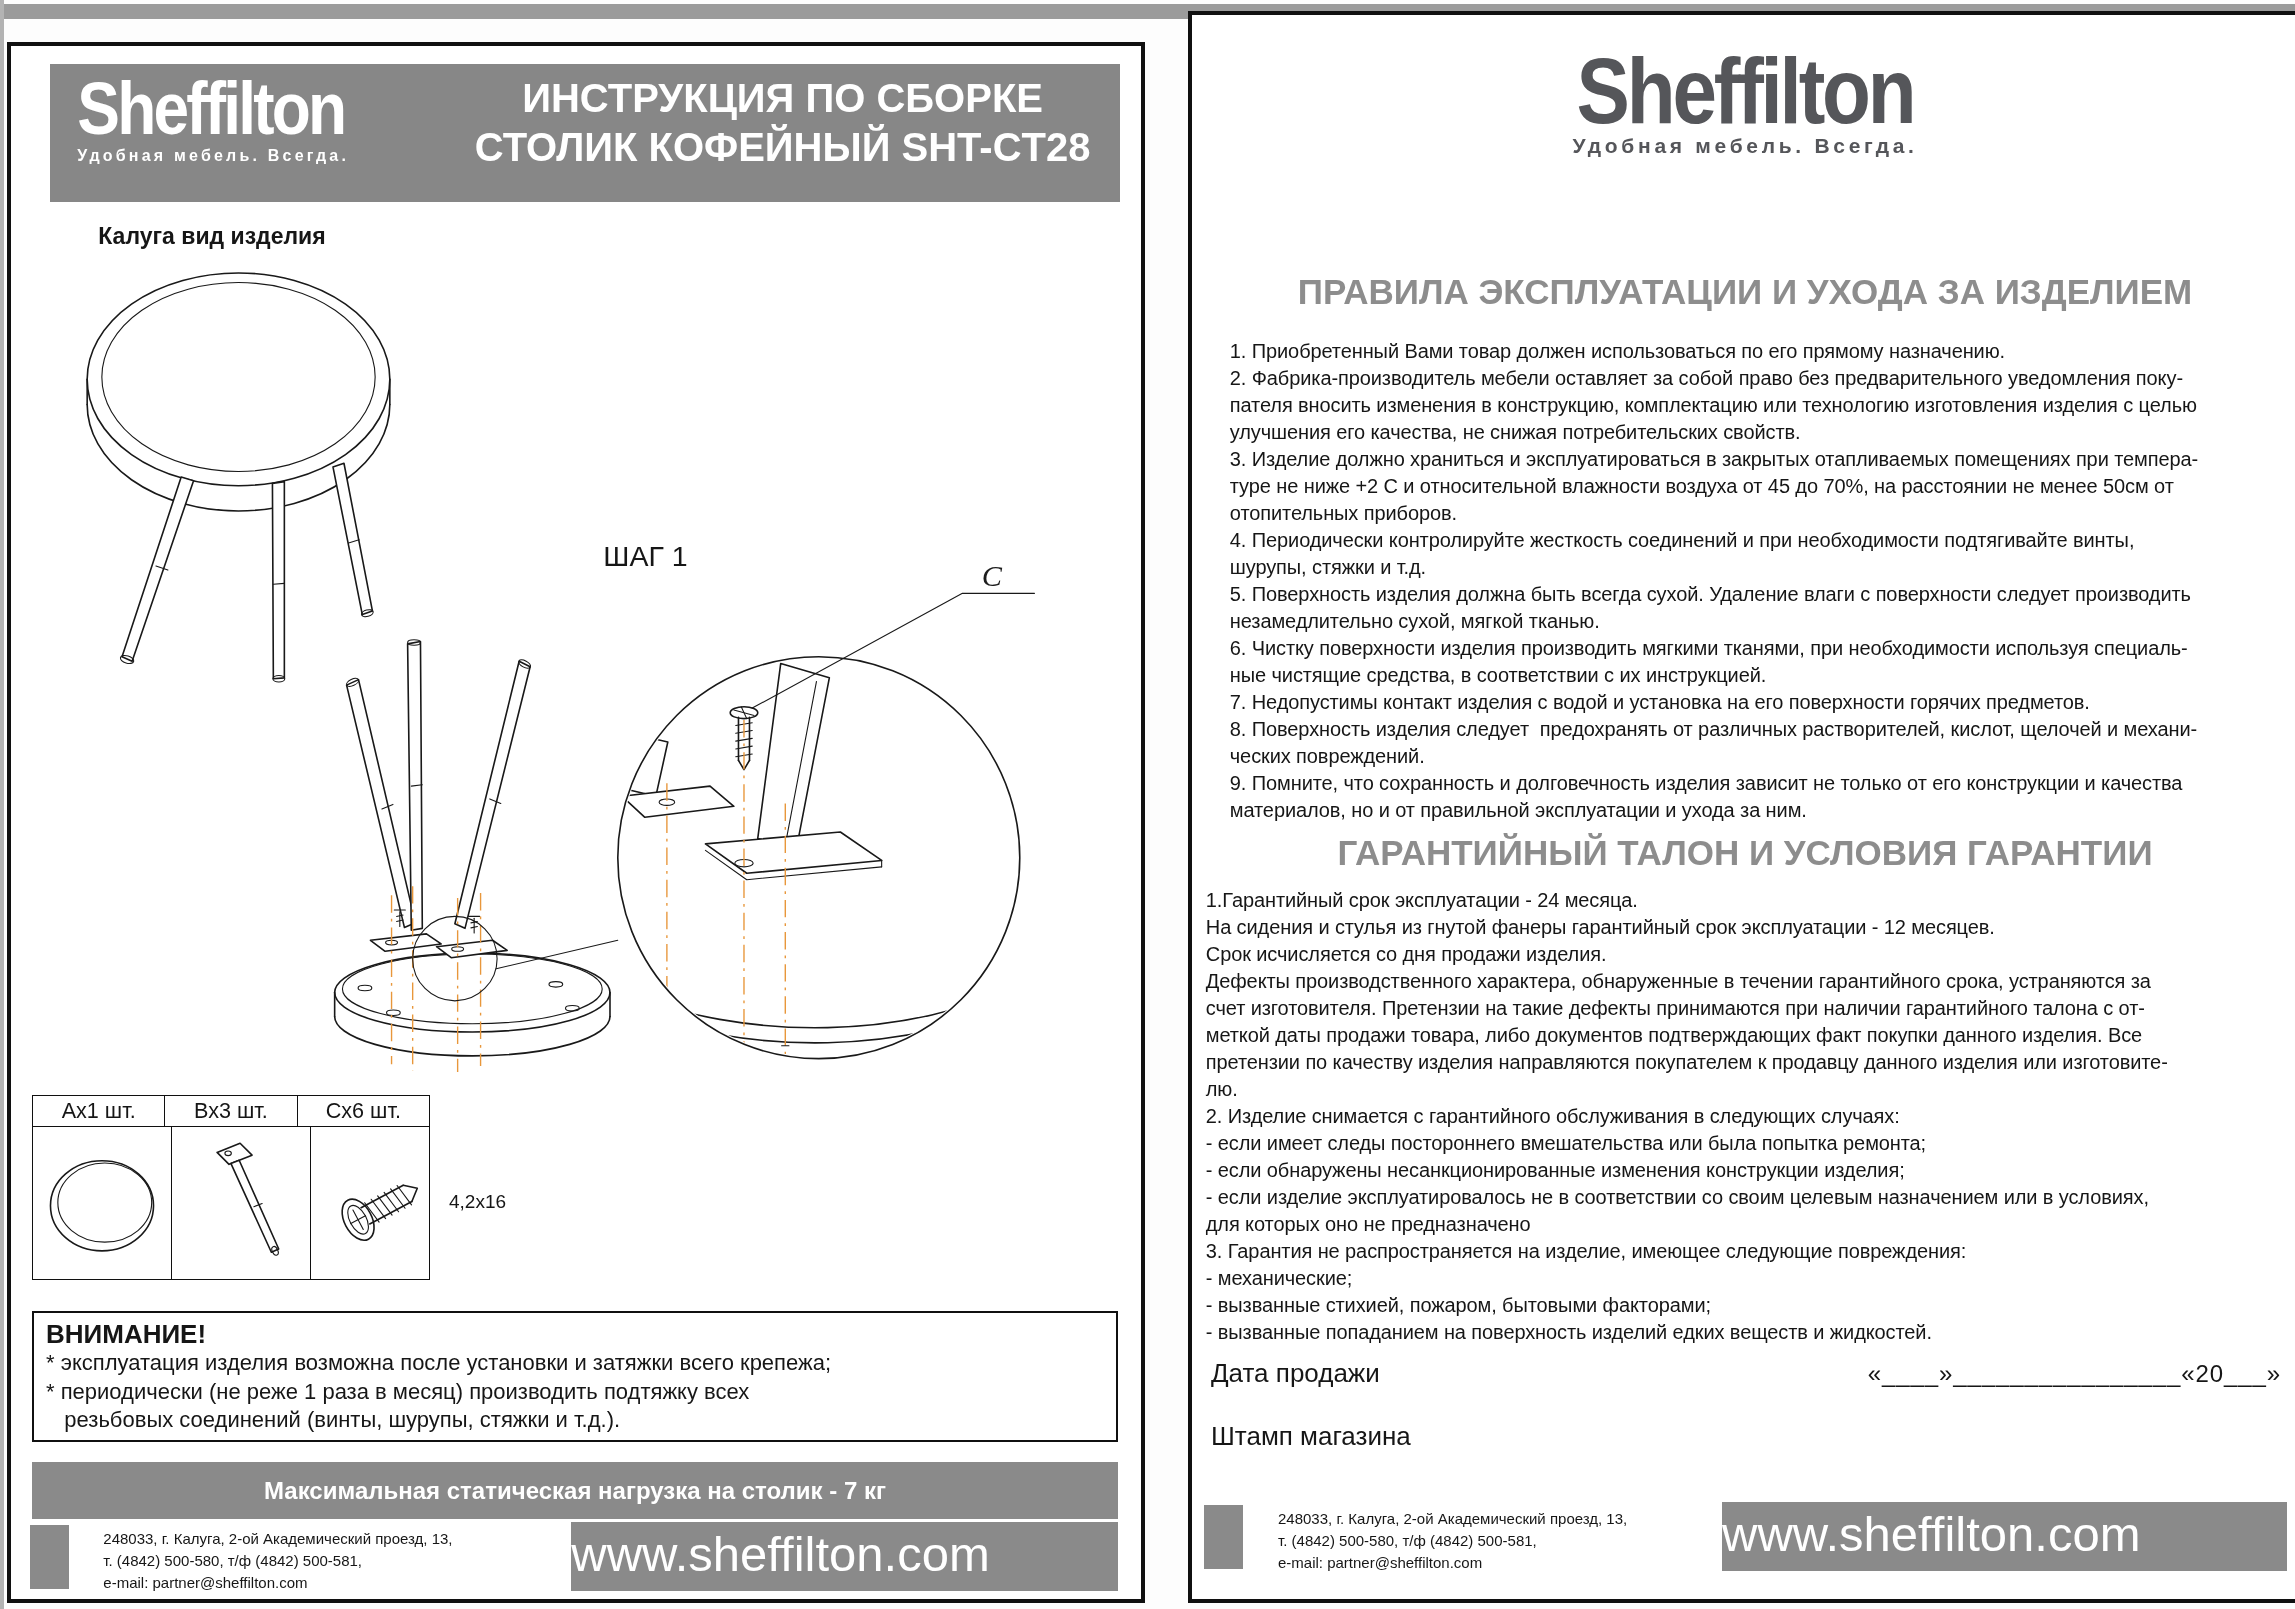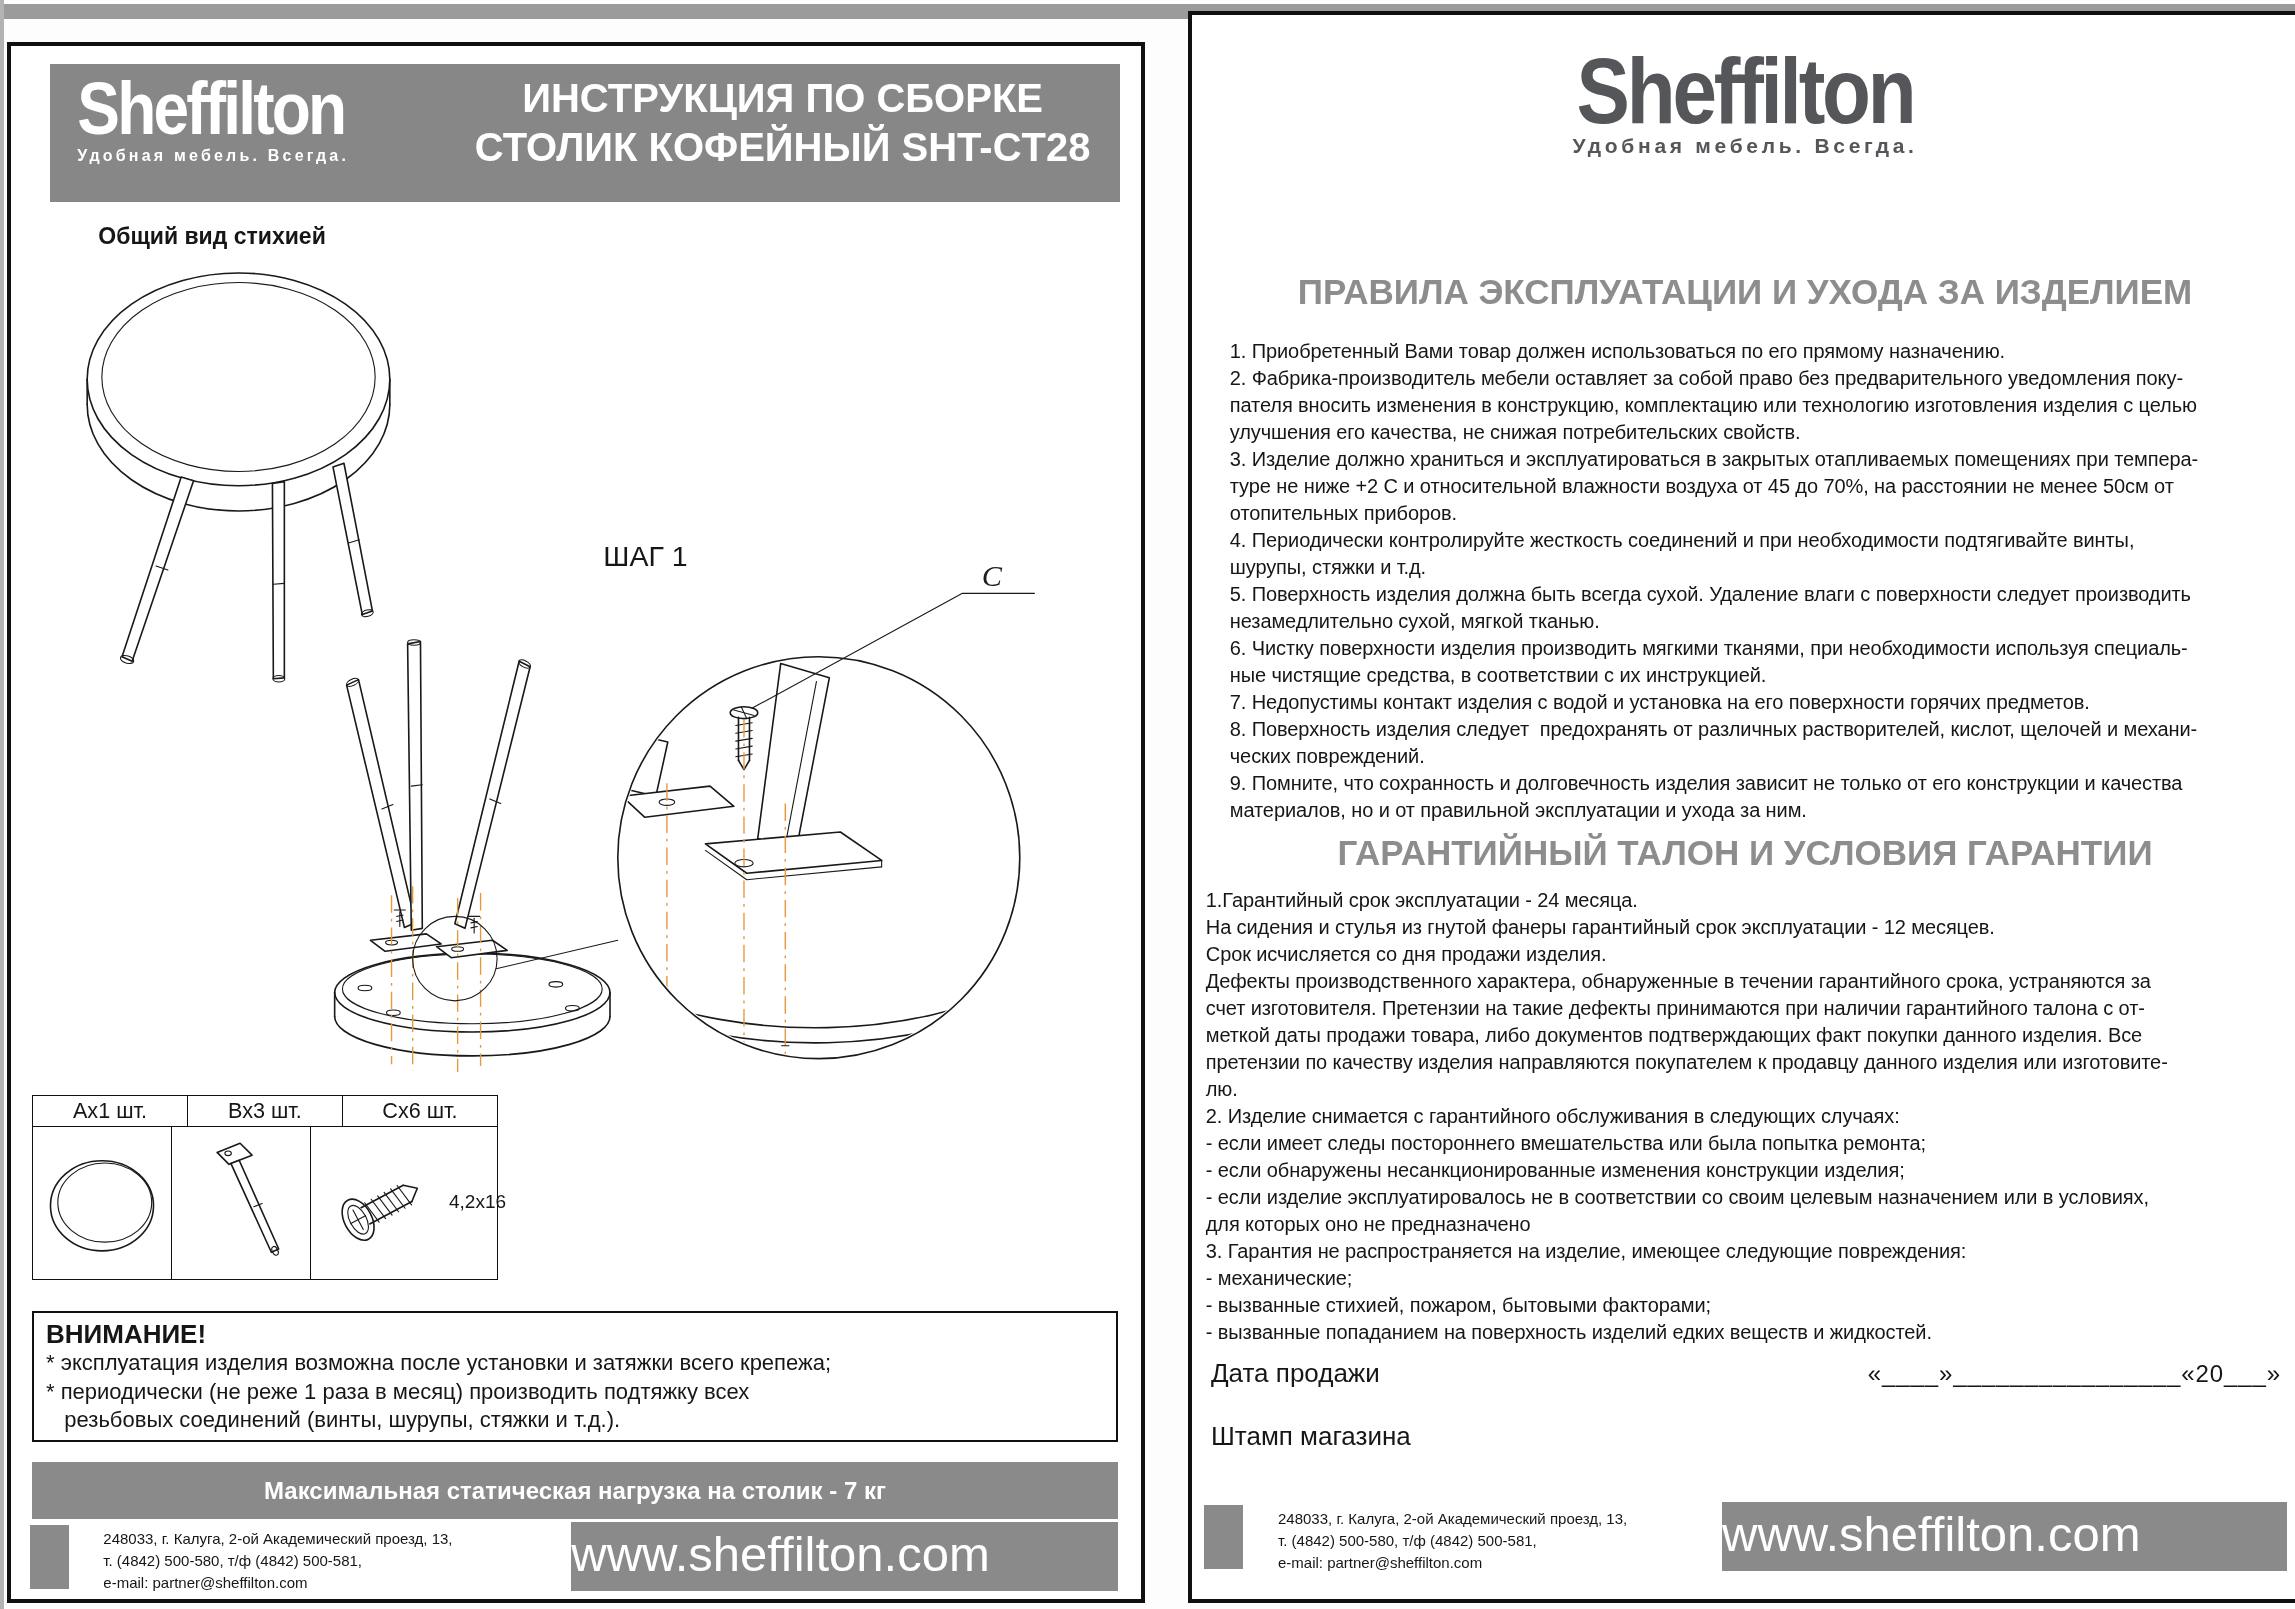--- a/index.html
+++ b/index.html
@@ -23,21 +23,21 @@
   .logo-tag{font-weight:bold;font-size:16px;letter-spacing:3.2px;margin-top:12px;}
   .title-block{position:absolute;right:9.2px;top:11px;width:657px;text-align:center;color:#fff;font-weight:bold;}
   .title-l1{font-size:40px;line-height:1.18;}
   .title-l2{font-size:40px;line-height:1.18;margin-top:1px;}
 
   .overview-label{position:absolute;left:87px;top:177px;font-size:23px;font-weight:bold;}
   .overview-svg{position:absolute;left:67px;top:216px;width:321px;height:441px;}
   .step-label{position:absolute;left:592px;top:494px;font-size:28.5px;}
   .step-svg{position:absolute;left:264px;top:482px;width:826px;height:574px;}
 
-  .parts{position:absolute;left:20.7px;top:1049px;width:466px;box-sizing:border-box;border:1.8px solid #101010;}
+  .parts{position:absolute;left:20.7px;top:1049px;width:398px;box-sizing:border-box;border:1.8px solid #101010;}
   .parts-head{display:flex;border-bottom:1.8px solid #101010;}
   .parts-head .ph{flex:1;height:30px;line-height:30px;text-align:center;font-size:21.6px;border-right:1.8px solid #101010;}
   .parts-head .ph:last-child{border-right:none;}
   .parts-body{display:flex;height:152px;}
   .parts-body .pc{flex:1;border-right:1.8px solid #101010;display:flex;flex-direction:row;align-items:center;justify-content:center;}
   .parts-body .pc:last-child{border-right:none;}
   .psize{font-size:19px;margin-top:-2.8px;}
 
   .warning{position:absolute;left:20.7px;top:1265px;width:1086px;height:131px;box-sizing:border-box;border:2.8px solid #101010;padding:6.4px 12px;}
   .warning-title{font-size:26px;font-weight:bold;line-height:30px;}
@@ -93,21 +93,21 @@
       <div class="logo-left">
         <div class="logo-word">Sheffilton</div>
         <div class="logo-tag">Удобная мебель. Всегда.</div>
       </div>
       <div class="title-block">
         <div class="title-l1">ИНСТРУКЦИЯ ПО СБОРКЕ</div>
         <div class="title-l2">СТОЛИК КОФЕЙНЫЙ SHT-CT28</div>
       </div>
     </header>
 
-    <div class="overview-label">Общий вид стихией</div>
+    <div class="overview-label">Калуга вид изделия</div>
 
     <svg class="overview-svg" viewBox="0 0 700 960">
       <ellipse class="ln" cx="350" cy="255" rx="330" ry="232"></ellipse>
       <path class="ln" d="M20,255 A330,232 0 0 0 680,255" transform="translate(0,55)"></path>
       <line class="ln" x1="20" y1="255" x2="20" y2="310"></line>
       <line class="ln" x1="680" y1="255" x2="680" y2="310"></line>
       <ellipse class="ln thin" cx="350" cy="250" rx="298" ry="206"></ellipse>
       <polygon class="ln fw" points="225,468 252,476 118,870 96,860"></polygon>
       <line class="ln thin" x1="170" y1="662" x2="196" y2="671"></line>
       <ellipse class="ln thin" cx="107" cy="866" rx="15" ry="8" transform="rotate(17 107 866)"></ellipse>

